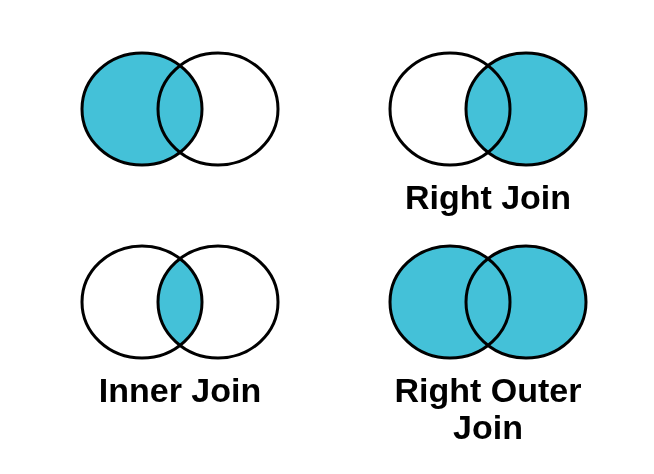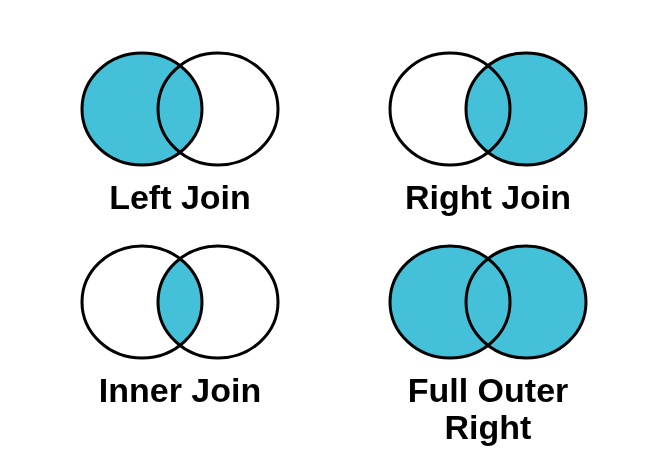--- a/index.html
+++ b/index.html
@@ -55,21 +55,20 @@
           <clipPath id="lens-clip-0">
             <ellipse cx="63" cy="59" rx="60" ry="56"></ellipse>
           </clipPath>
         </defs>
         <ellipse cx="63" cy="59" rx="60" ry="56" fill="#44c1d8"></ellipse>
         <ellipse cx="139" cy="59" rx="60" ry="56" fill="#ffffff"></ellipse>
         <ellipse cx="139" cy="59" rx="60" ry="56" fill="#44c1d8" clip-path="url(#lens-clip-0)"></ellipse>
         <ellipse cx="63" cy="59" rx="60" ry="56" fill="none" stroke="#000000" stroke-width="3"></ellipse>
         <ellipse cx="139" cy="59" rx="60" ry="56" fill="none" stroke="#000000" stroke-width="3"></ellipse>
       </svg>
-    <figcaption class="join-label">Left Join</figcaption>
   </figure>
 
   <figure class="cell cell-bottom-left">
     <svg class="venn" viewBox="0 0 202 120">
         <defs>
           <clipPath id="lens-clip-2">
             <ellipse cx="63" cy="59" rx="60" ry="56"></ellipse>
           </clipPath>
         </defs>
         <ellipse cx="63" cy="59" rx="60" ry="56" fill="#ffffff"></ellipse>
@@ -103,16 +102,16 @@
           <clipPath id="lens-clip-3">
             <ellipse cx="63" cy="59" rx="60" ry="56"></ellipse>
           </clipPath>
         </defs>
         <ellipse cx="63" cy="59" rx="60" ry="56" fill="#44c1d8"></ellipse>
         <ellipse cx="139" cy="59" rx="60" ry="56" fill="#44c1d8"></ellipse>
         <ellipse cx="139" cy="59" rx="60" ry="56" fill="#44c1d8" clip-path="url(#lens-clip-3)"></ellipse>
         <ellipse cx="63" cy="59" rx="60" ry="56" fill="none" stroke="#000000" stroke-width="3"></ellipse>
         <ellipse cx="139" cy="59" rx="60" ry="56" fill="none" stroke="#000000" stroke-width="3"></ellipse>
       </svg>
-    <figcaption class="join-label">Full Outer Right</figcaption>
+    <figcaption class="join-label">Right Outer Join</figcaption>
   </figure>
 
 </div>
 
 </body></html>

